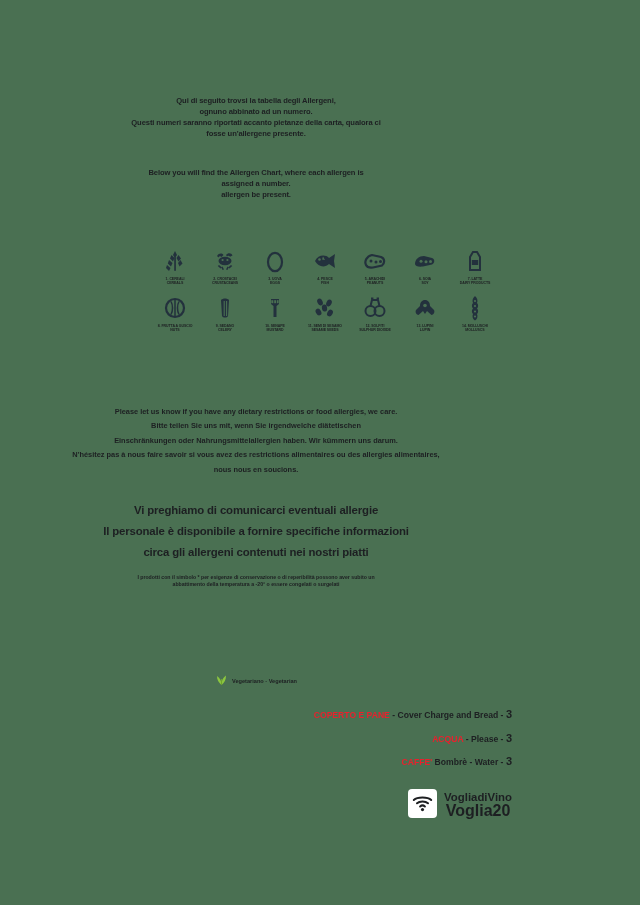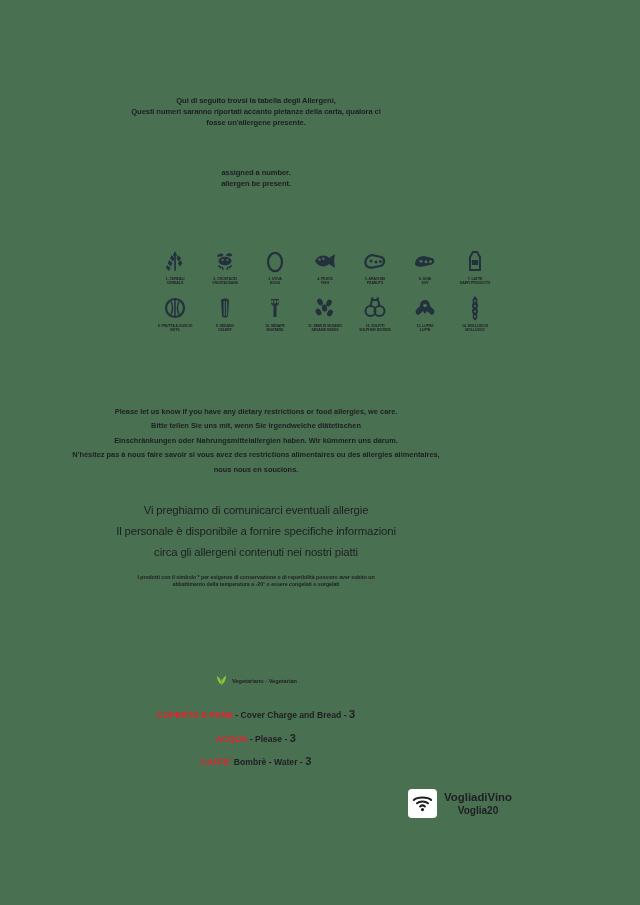--- a/index.html
+++ b/index.html
@@ -100,21 +100,21 @@
 
   
   .notice-it {
     position: absolute;
     top: 500px;
     left: 20px;
     right: 20px;
     text-align: center;
     font-size: 11.4px;
     line-height: 21px;
-    font-weight: normal;
+    font-weight: bold;
     letter-spacing: -0.15px;
   }
   .notice-it div { white-space: nowrap; }
 
   
   .fineprint {
     position: absolute;
     top: 574px;
     left: 20px;
     right: 20px;
@@ -148,20 +148,21 @@
     top: 703px;
     left: 0;
     right: 0;
     text-align: center;
   }
   .price-line {
     font-size: 8.6px;
     font-weight: bold;
     line-height: 22.5px;
     white-space: nowrap;
+    text-align: right;
   }
   .price-key { color: #e8212d; }
   .price-desc { color: #1d1f22; }
   .price-amt {
     color: #1d1f22;
     font-size: 11px;
   }
 
   
   .wifi-block {
@@ -183,34 +184,36 @@
     align-items: center;
     justify-content: center;
   }
   .wifi-text {
     text-align: center;
     font-weight: bold;
     color: #1d1f22;
     line-height: 13px;
   }
   .wifi-ssid { font-size: 11.4px; }
-  .wifi-pass { font-size: 10px; }
+  .wifi-pass { font-size: 16px; }
 </style>
 </head>
 <body>
 
 <div class="page">
 
   <div class="intro intro-it">
     <div>Qui di seguito trovsi la tabella degli Allergeni,</div>
+    <div>ognuno abbinato ad un numero.</div>
     <div>Questi numeri saranno riportati accanto pietanze della carta, qualora ci</div>
     <div>fosse un'allergene presente.</div>
   </div>
 
   <div class="intro intro-en">
+    <div>Below you will find the Allergen Chart, where each allergen is</div>
     <div>assigned a number.</div>
     <div>allergen be present.</div>
   </div>
 
   <div class="allergen-grid">
 
     <div class="allergen-cell">
       <span class="allergen-icon">
         <svg width="22" height="24" viewBox="0 0 22 24">
           <g fill="#23313d">

